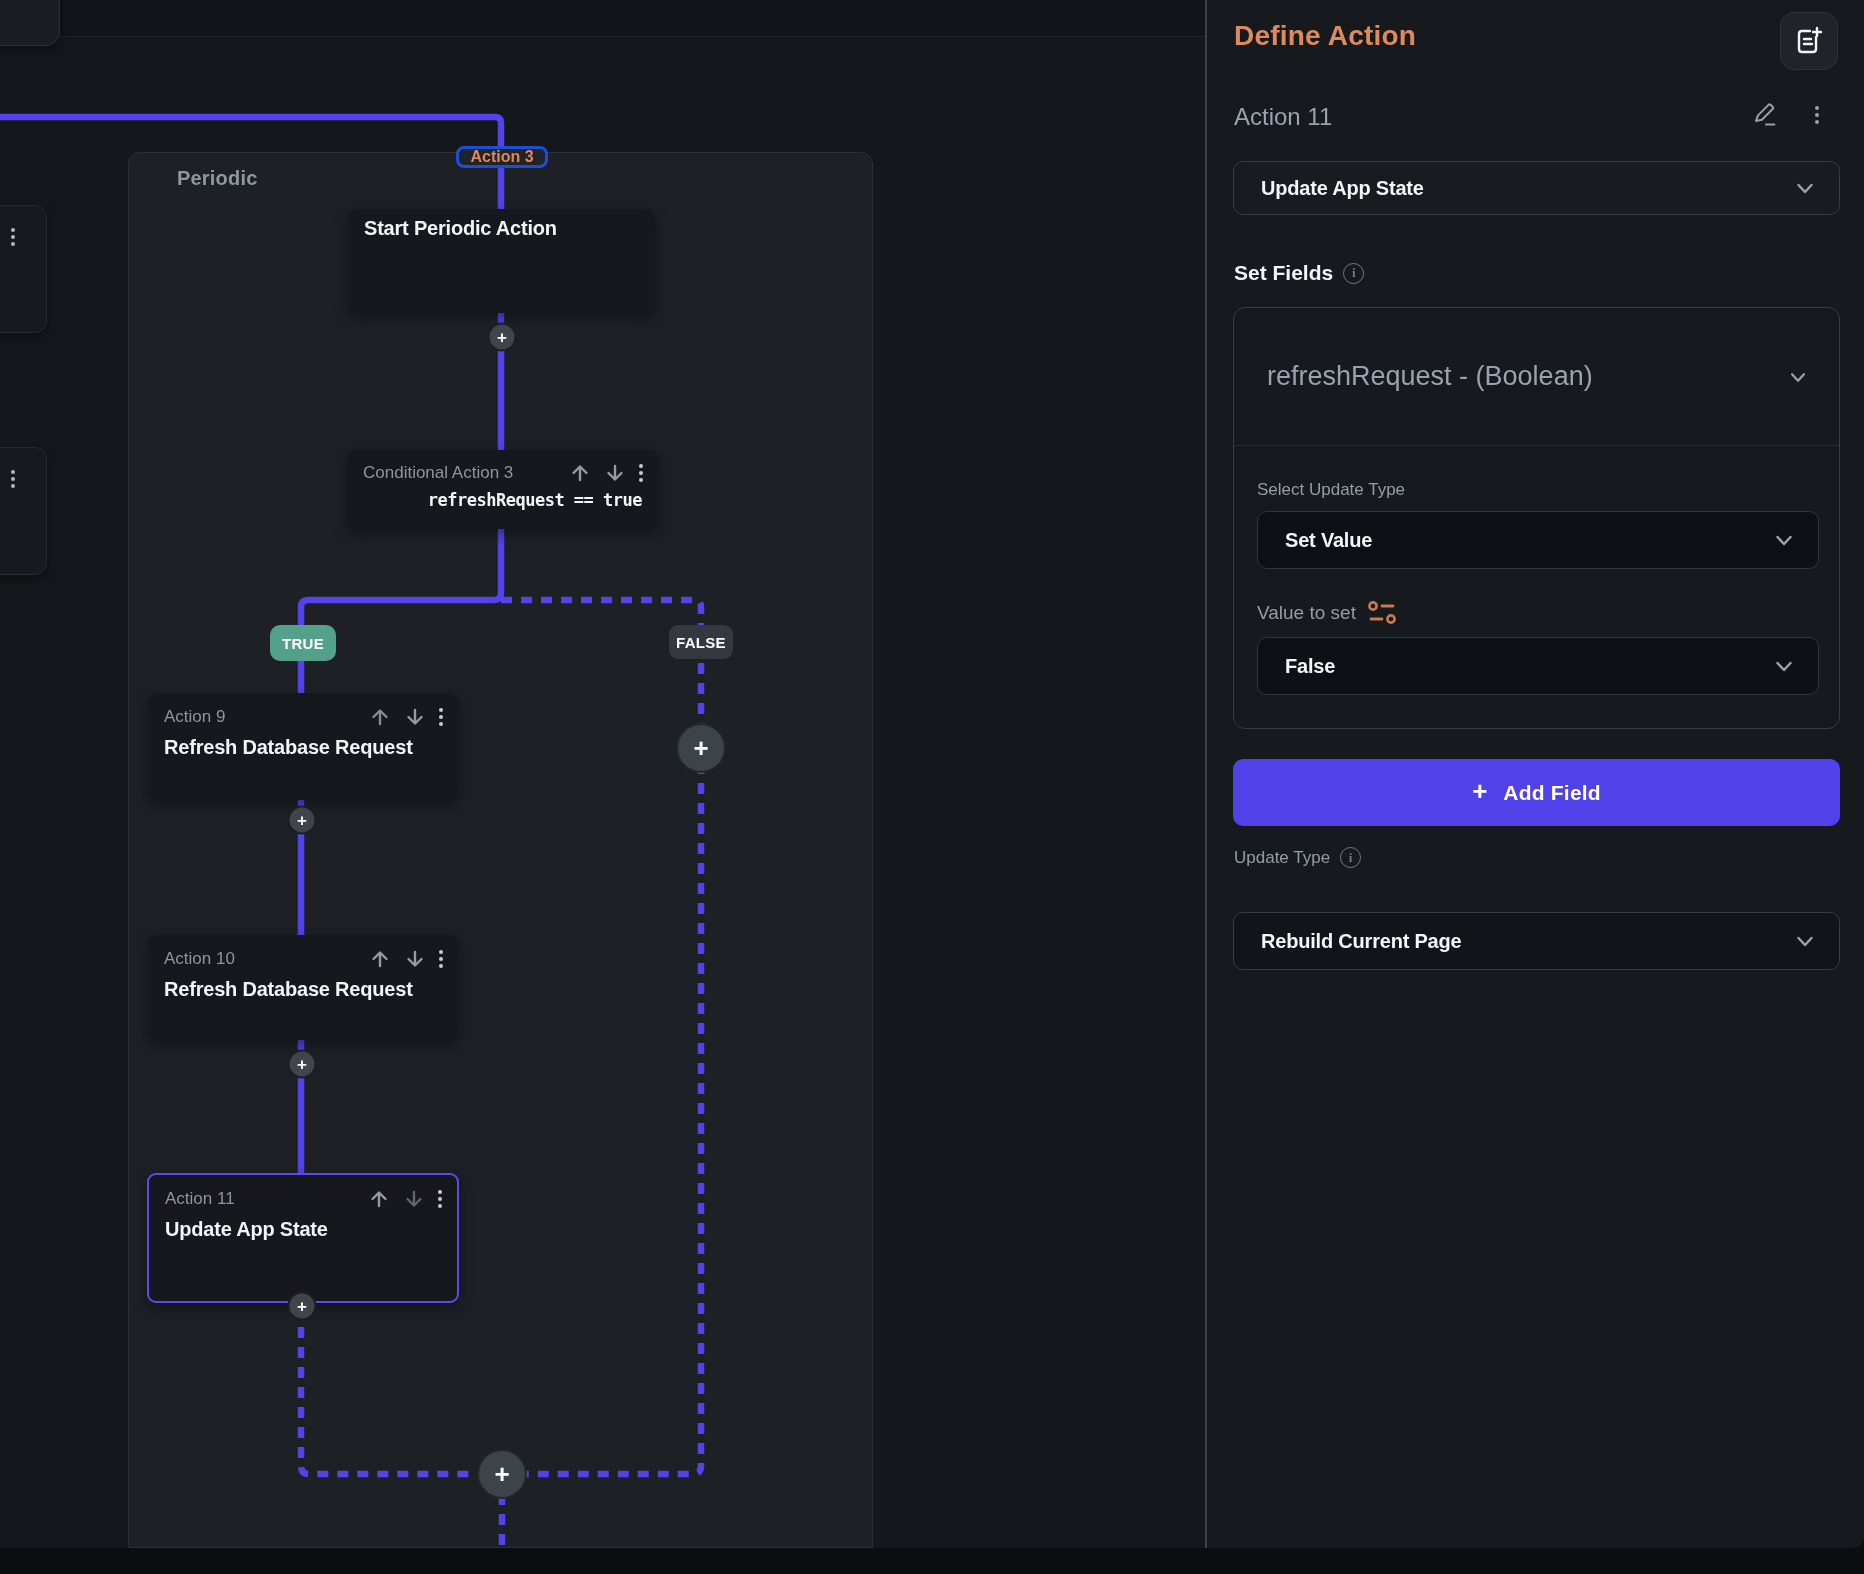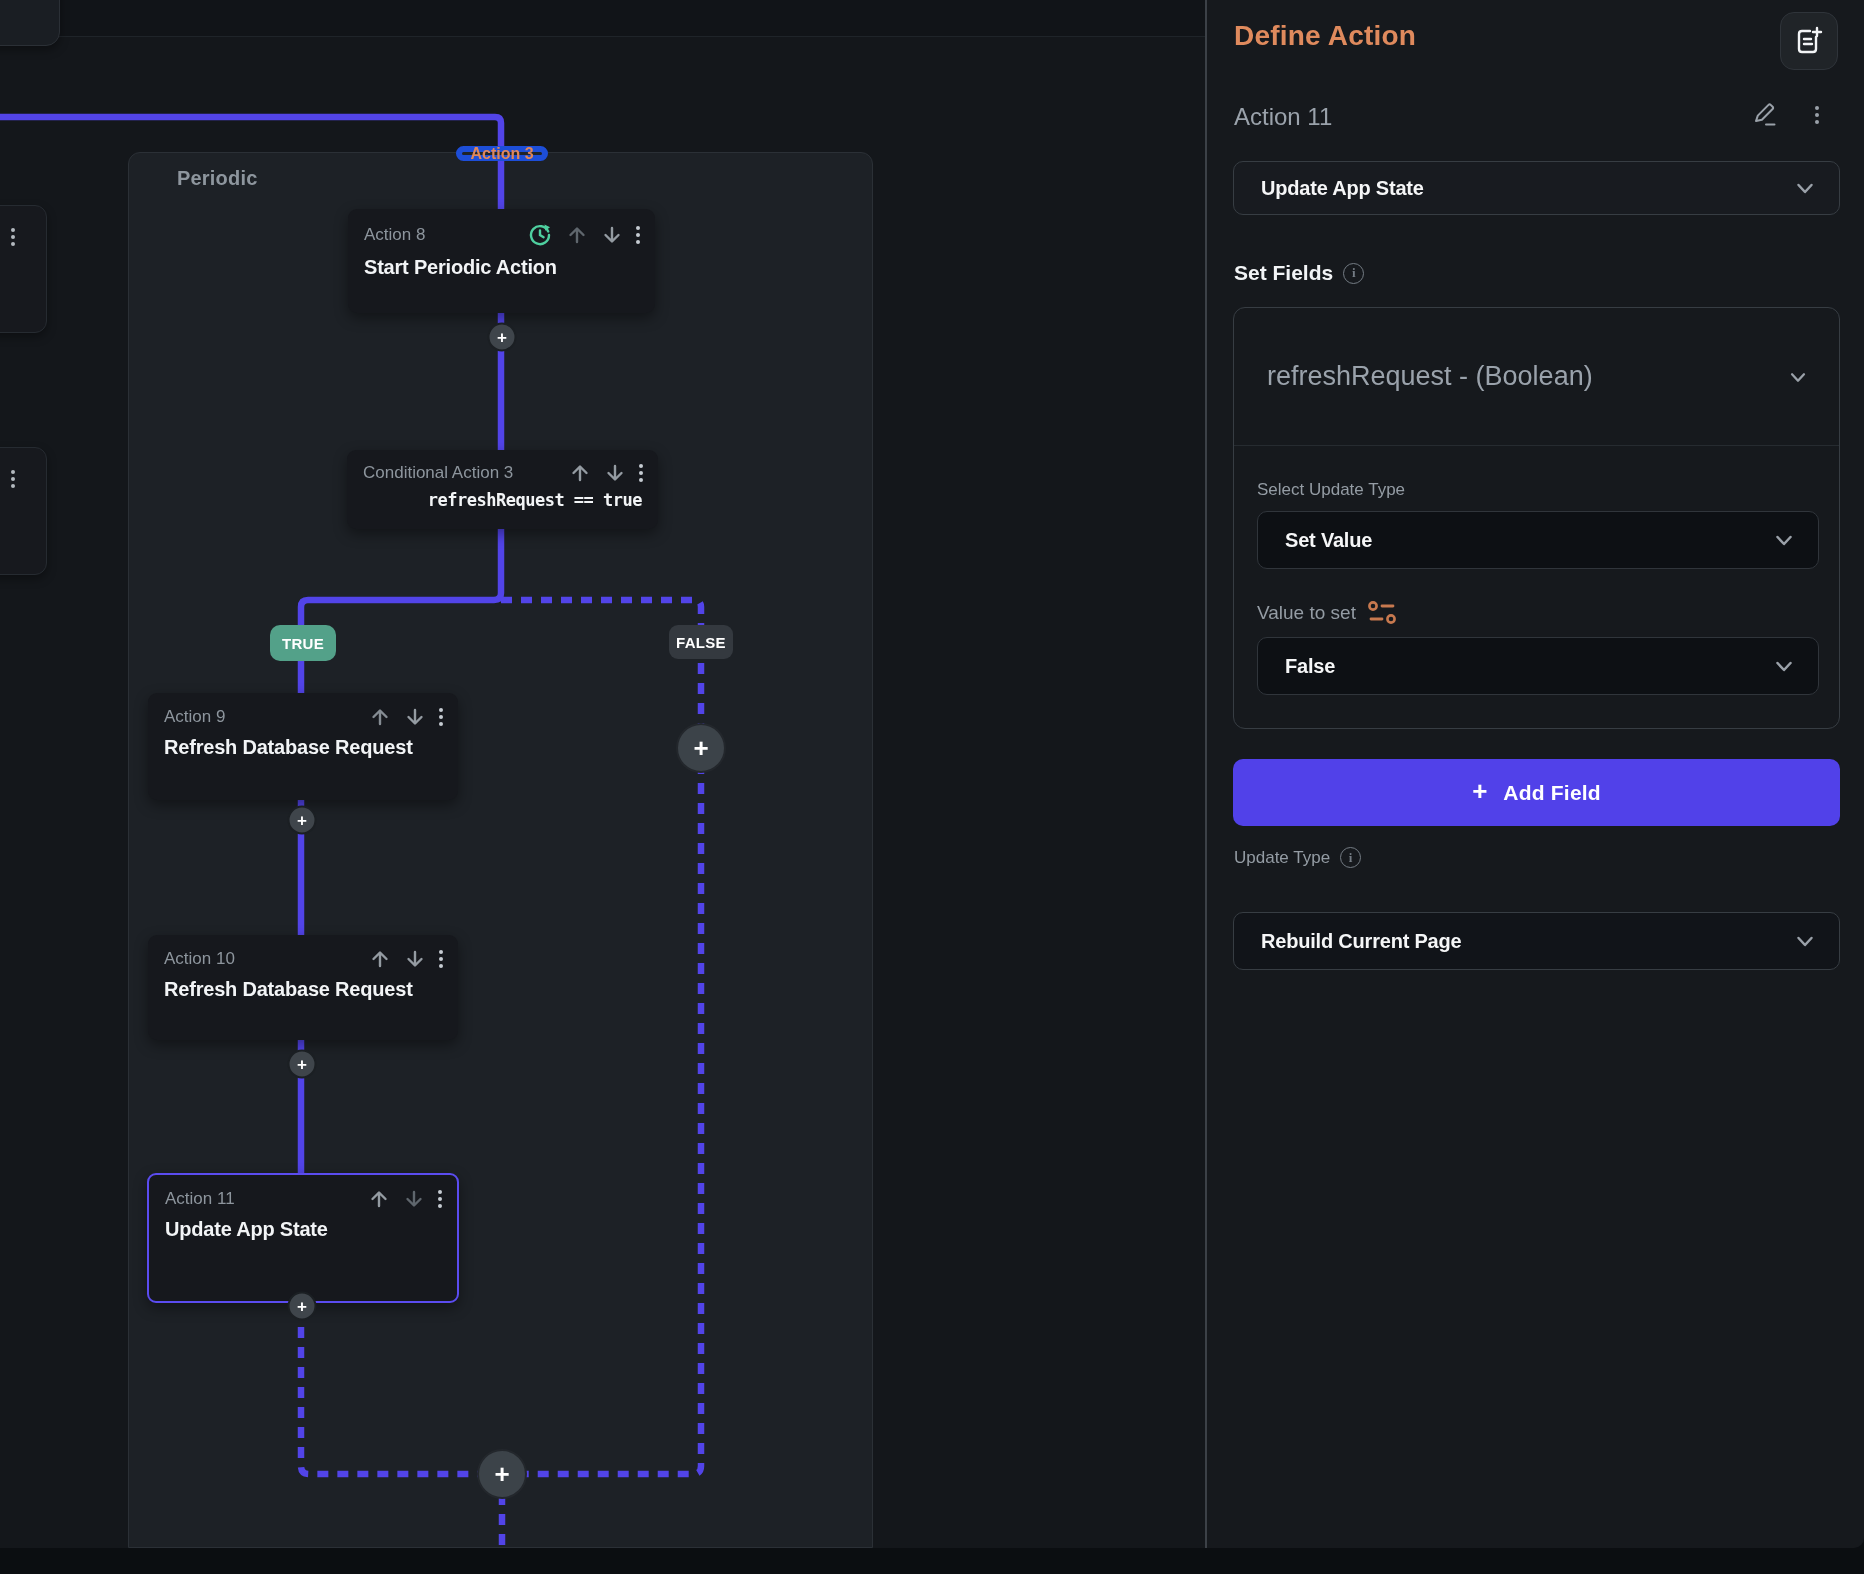--- a/index.html
+++ b/index.html
@@ -9,21 +9,21 @@
   
   .canvas { position:absolute; left:0; top:0; width:1206px; height:1548px; background:#14171b; overflow:hidden; }
   .canvas-topband { position:absolute; left:0; top:0; right:0; height:37px; background:#111418; border-bottom:1px solid #1f2429; }
   .corner-stub { position:absolute; left:-16px; top:-16px; width:76px; height:62px; background:#1a1e23; border:1px solid #2b3036; border-radius:0 0 14px 0; box-shadow:0 4px 10px rgba(0,0,0,.35); }
   .edge-stub { position:absolute; left:-8px; width:55px; height:128px; background:#17191e; border:1px solid #262b31; border-radius:0 12px 12px 0; box-shadow:0 4px 10px rgba(0,0,0,.35); }
   .edge-stub .kebab { position:absolute; left:18px; top:22px; }
   .flow-container { position:absolute; left:128px; top:152px; width:745px; height:1396px; background:#1d2126; border:1px solid #2b3036; border-radius:12px 12px 0 0; }
   .flow-container-label { position:absolute; left:48px; top:14px; font-size:20px; font-weight:bold; color:#8e969e; letter-spacing:.2px; }
   svg.wires { position:absolute; left:0; top:0; pointer-events:none; }
 
-  .flow-badge { position:absolute; left:456px; top:146px; width:92px; height:15px; background:#202428; border:6px solid #1d4ed8; border-radius:8px; display:flex; align-items:center; justify-content:center; font-size:16px; font-weight:bold; color:#e0875a; }
+  .flow-badge { position:absolute; left:456px; top:146px; width:92px; height:22px; background:#202428; border:3px solid #1d4ed8; border-radius:8px; display:flex; align-items:center; justify-content:center; font-size:16px; font-weight:bold; color:#e0875a; }
 
   .node { position:absolute; background:#16181d; border-radius:9px; box-shadow:0 5px 14px rgba(0,0,0,.4); }
   .node.selected { border:2px solid #5b4cf0; }
   .node-head { display:flex; align-items:center; justify-content:space-between; padding:13px 15px 0 16px; }
   .node-label { font-size:17px; color:#8d959d; }
   .node-icons { display:flex; align-items:center; gap:13px; }
   .node-title { padding:8px 16px 0 16px; font-size:20px; font-weight:bold; color:#f2f4f6; letter-spacing:-.2px; }
   .node-title.mono { font-family:"DejaVu Sans Mono", monospace; font-size:17px; letter-spacing:-.5px;text-align:right; }
   .kebab { display:flex; flex-direction:column; gap:3px; }
   .kebab i { width:4px; height:4px; border-radius:50%; background:#c6ccd2; }
@@ -104,41 +104,20 @@
       <span class="kebab">
           <i></i>
           <i></i>
           <i></i>
         </span>
     </div>
 
     <div class="flow-badge">Action 3</div>
 
     <div class="node" style="left:348px; top:209px; width:307px; height:104px;">
-      <div class="node-head">
-        <span class="node-label">Action 8</span>
-        <span class="node-icons">
-          <svg width="26" height="26" viewBox="0 0 26 26">
-            <path d="M21.2 9.4 A9 9 0 1 0 22 13" fill="none" stroke="#4ecf9f" stroke-width="2.4" stroke-linecap="round"></path>
-            <path d="M17.5 2.5 L23 5.2 L18.2 8.8 Z" fill="#4ecf9f"></path>
-            <path d="M13 8.5 V13 L16.6 15.2" fill="none" stroke="#4ecf9f" stroke-width="2.4" stroke-linecap="round"></path>
-          </svg>
-          <svg width="22" height="22" viewBox="0 0 22 22">
-            <path d="M11 18 V5 M4.5 11 L11 4.5 L17.5 11" fill="none" stroke="#5f666d" stroke-width="2.4" stroke-linecap="round" stroke-linejoin="round"></path>
-          </svg>
-          <svg width="22" height="22" viewBox="0 0 22 22">
-            <path d="M11 4 V17 M4.5 11 L11 17.5 L17.5 11" fill="none" stroke="#949ba2" stroke-width="2.4" stroke-linecap="round" stroke-linejoin="round"></path>
-          </svg>
-          <span class="kebab">
-              <i></i>
-              <i></i>
-              <i></i>
-            </span>
-        </span>
-      </div>
       <div class="node-title">Start Periodic Action</div>
     </div>
 
     <div class="node" style="left:347px; top:450px; width:311px; height:79px;">
       <div class="node-head" style="padding-top:12px;">
         <span class="node-label">Conditional Action 3</span>
         <span class="node-icons">
           <svg width="22" height="22" viewBox="0 0 22 22">
             <path d="M11 18 V5 M4.5 11 L11 4.5 L17.5 11" fill="none" stroke="#949ba2" stroke-width="2.4" stroke-linecap="round" stroke-linejoin="round"></path>
           </svg>

